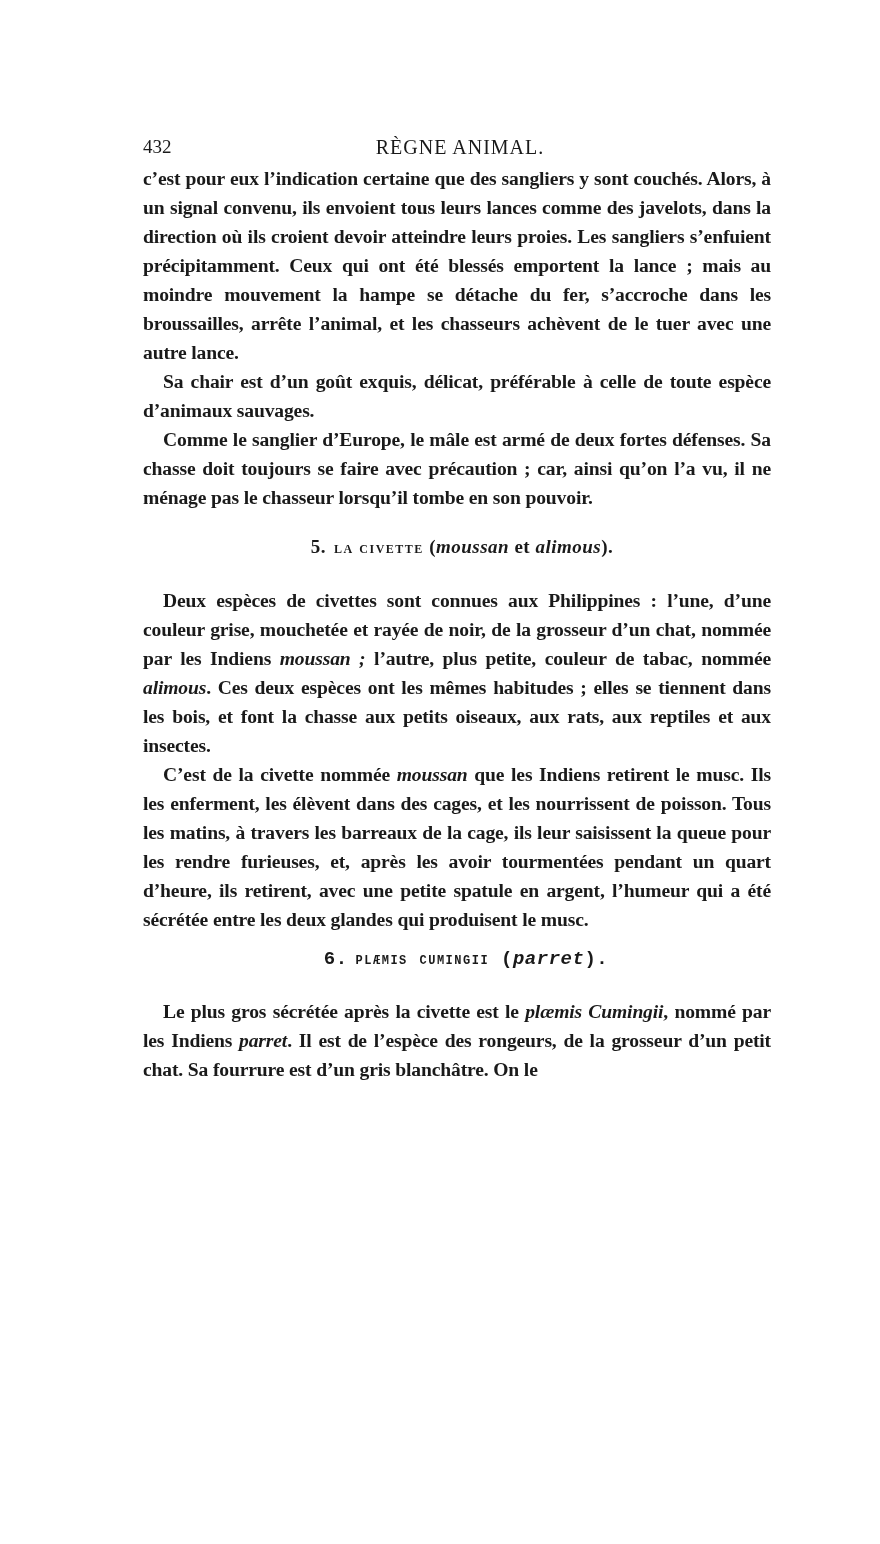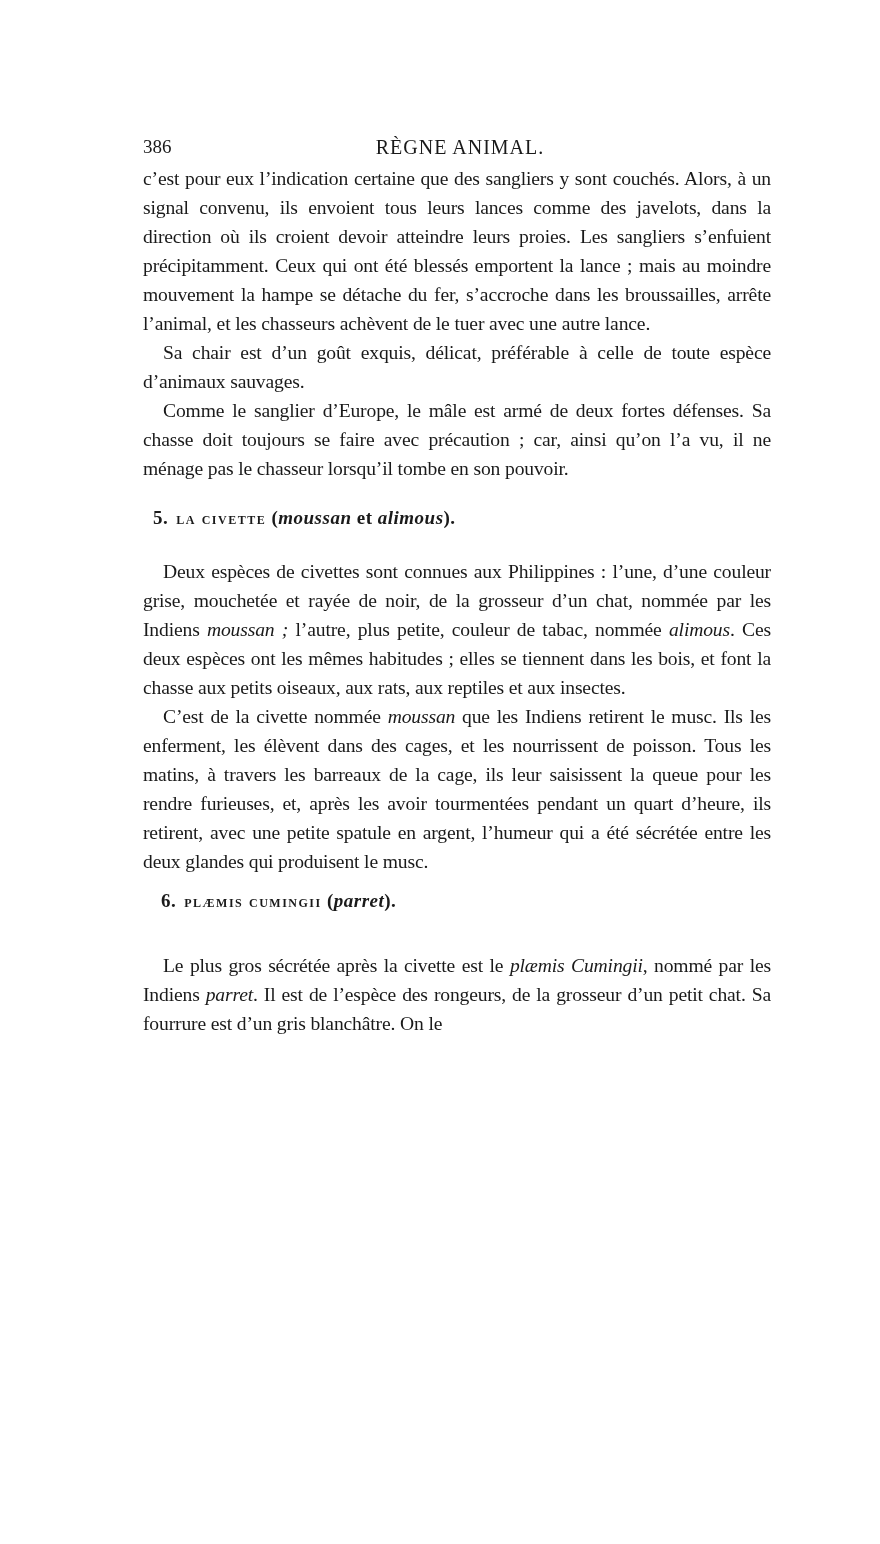--- a/index.html
+++ b/index.html
@@ -42,47 +42,48 @@
       letter-spacing: 1px;
       padding-left: 6px;
     }
     .para {
       margin: 0;
       font-size: 19.6px;
       line-height: 29px;
       text-align: justify;
       text-align-last: left;
       hyphens: manual;
-      font-weight: 400;
+      font-weight: 700;
       letter-spacing: -0.15px;
     }
     .para.indent { text-indent: 20px; }
     .section-heading {
+      text-align: center;
       font-size: 19px;
       font-weight: 600;
       letter-spacing: 0.5px;
     }
     .h5 { margin-top: 24px; margin-bottom: 28px; padding-left: 10px; }
-    .h6 { margin-top: 14px; margin-bottom: 39px; padding-left: 18px; }
+    .h6 { margin-top: 14px; margin-bottom: 27px; padding-left: 18px; font-family: Liberation Mono, monospace; }
     .sc {
       font-variant: small-caps;
       font-size: 17px;
       letter-spacing: 1.5px;
       text-transform: lowercase;
     }
     .num { margin-right: 8px; }
     em { font-style: italic; }
   </style>
 </head>
 <body>
 
 <div class="page">
 
   <div class="running-head">
-    <span class="page-number">386</span>
+    <span class="page-number">432</span>
     <span class="running-title">RÈGNE ANIMAL.</span>
   </div>
 
   <p class="para">c’est pour eux l’indication certaine que des sangliers y sont couchés. Alors, à un signal convenu, ils envoient tous leurs lances comme des javelots, dans la direction où ils croient devoir atteindre leurs proies. Les sangliers s’enfuient précipitamment. Ceux qui ont été blessés em­portent la lance ; mais au moindre mouvement la hampe se détache du fer, s’accroche dans les broussailles, arrête l’animal, et les chasseurs achèvent de le tuer avec une autre lance.</p>
   <p class="para indent">Sa chair est d’un goût exquis, délicat, préférable à celle de toute espèce d’animaux sauvages.</p>
   <p class="para indent">Comme le sanglier d’Europe, le mâle est armé de deux fortes dé­fenses. Sa chasse doit toujours se faire avec précaution ; car, ainsi qu’on l’a vu, il ne ménage pas le chasseur lorsqu’il tombe en son pouvoir.</p>
 
   <div class="section-heading h5">
     <span class="num">5.</span><span class="sc">LA CIVETTE</span>
     <span>(</span><em>moussan</em><span> et </span><em>alimous</em><span>).</span>

